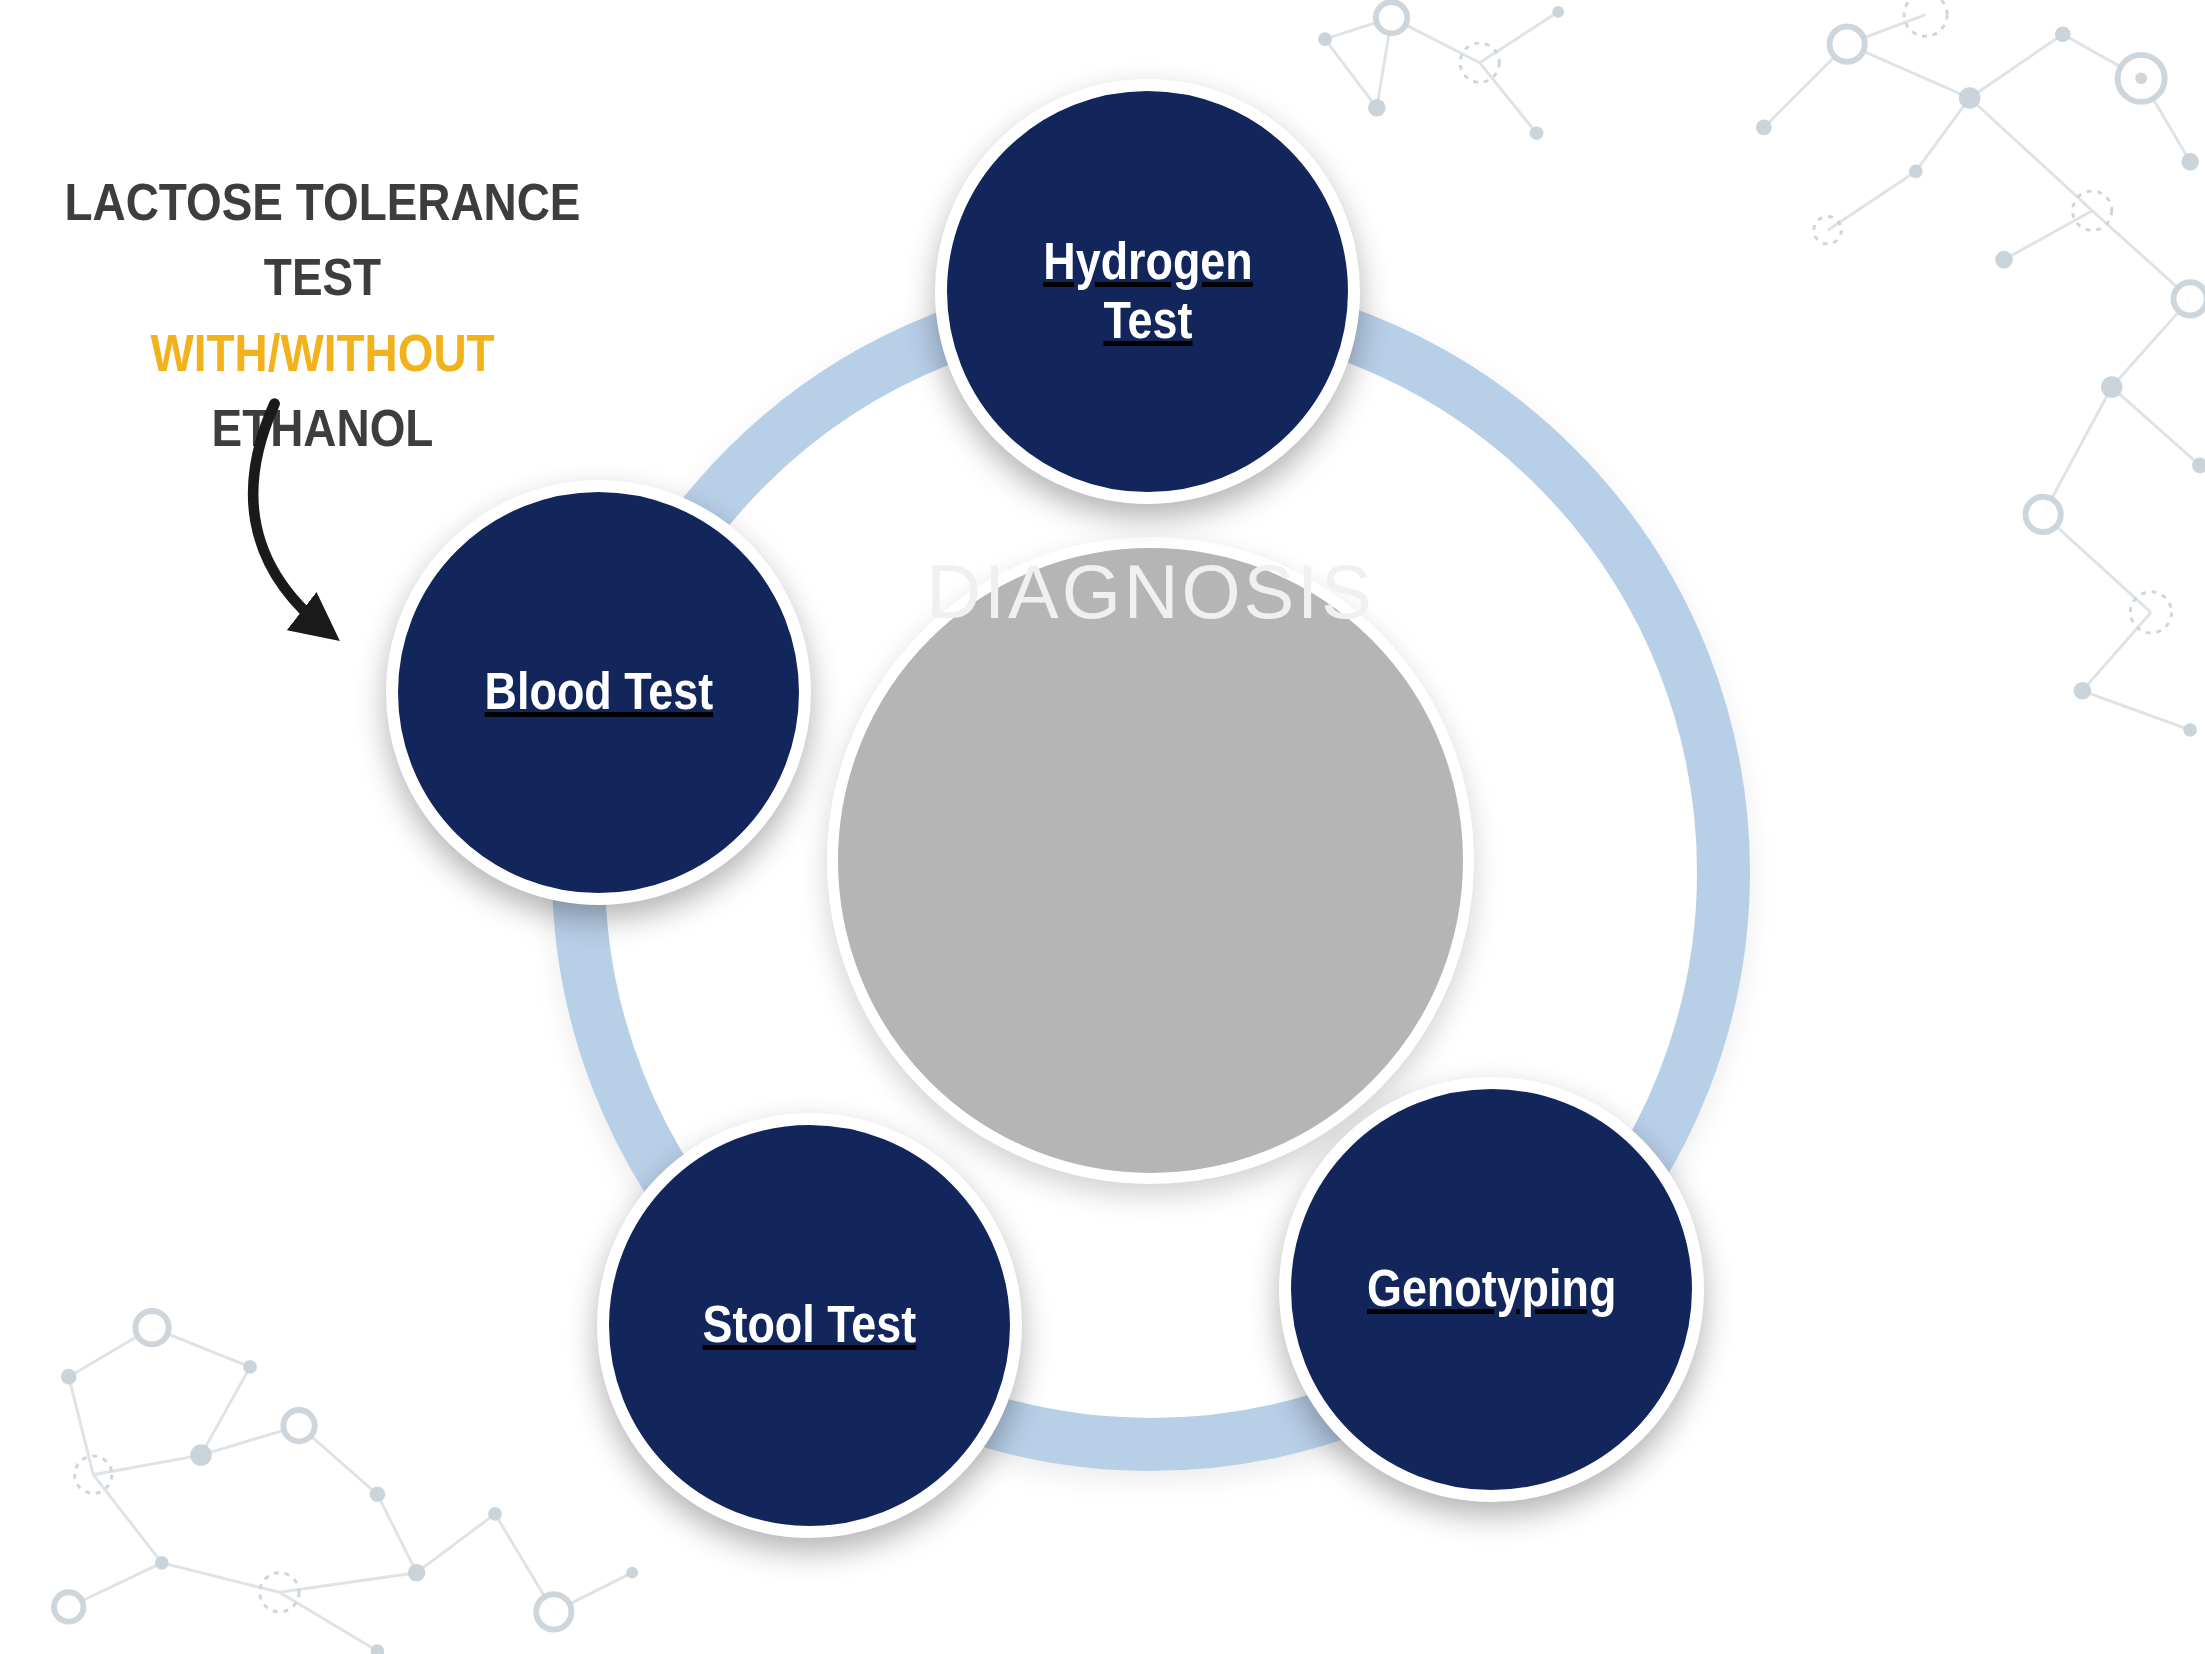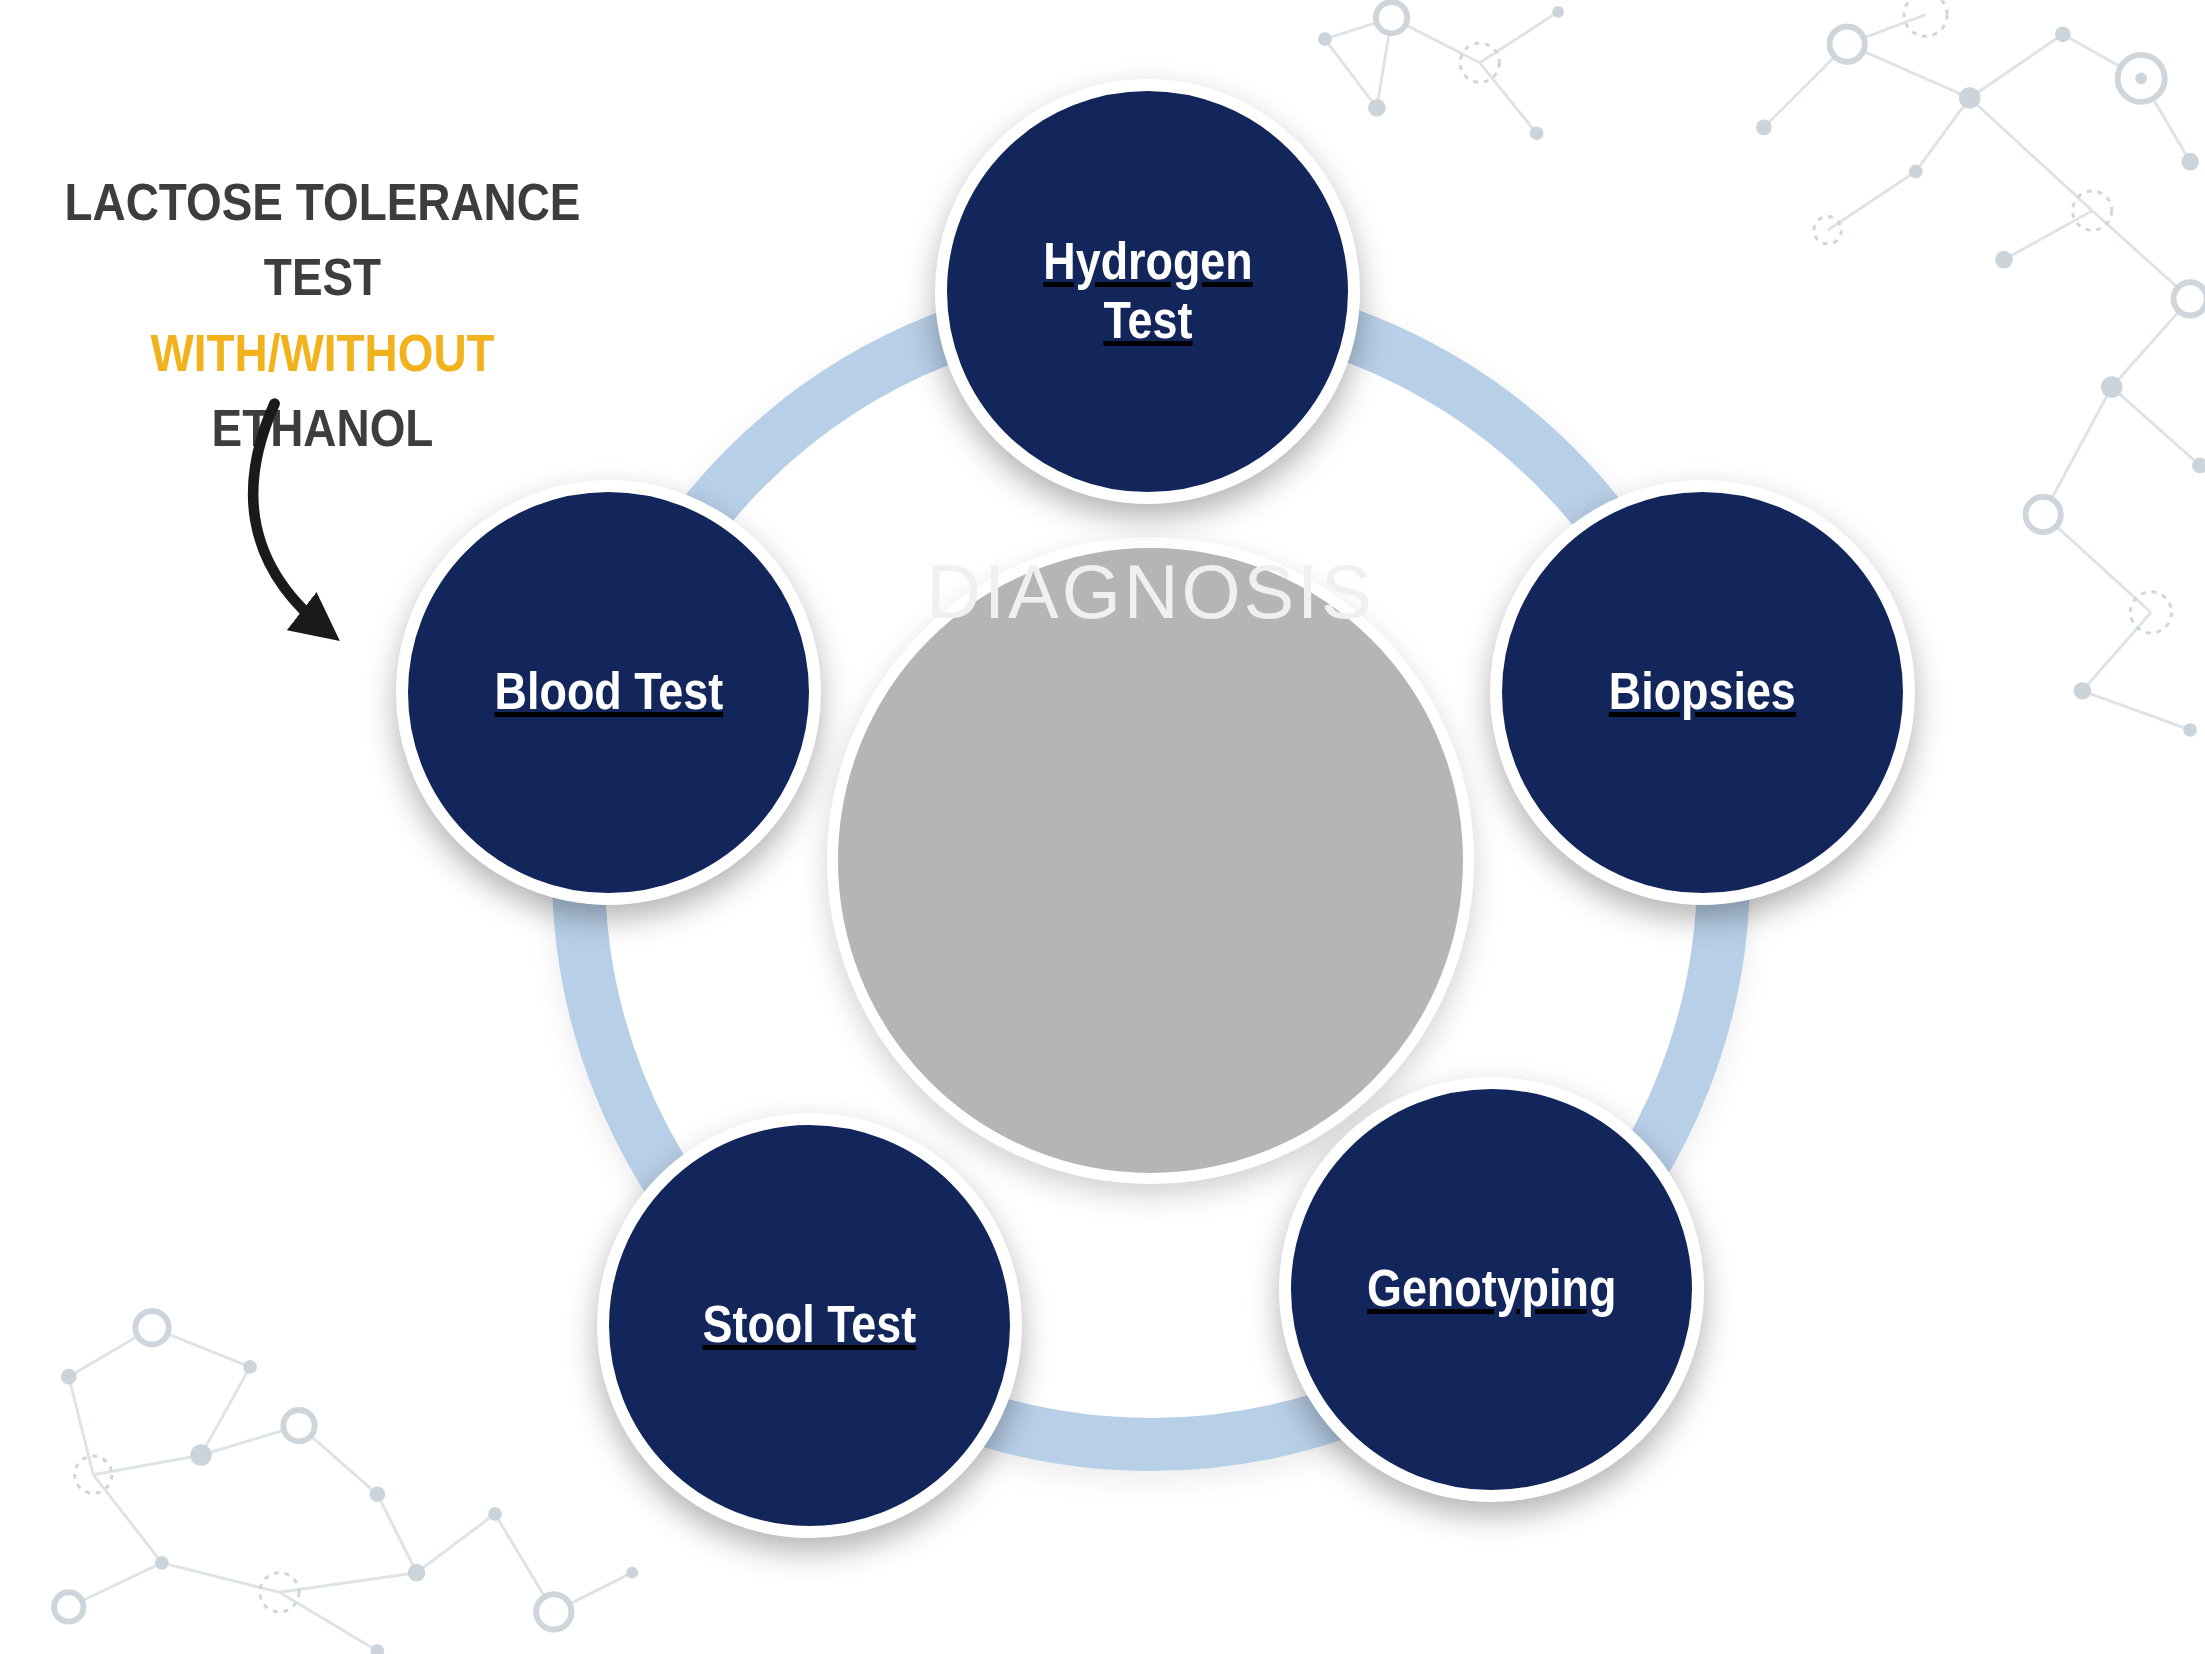--- a/index.html
+++ b/index.html
@@ -72,21 +72,21 @@
     text-align: center;
     line-height: 1.15;
     max-width: 314px;
     transform: scaleX(0.88);
     transform-origin: center center;
   }
   .node-hydrogen  { left: 935px;  top: 79px;  }
   .node-biopsies  { left: 1490px; top: 480px; }
   .node-genotyping{ left: 1279px; top: 1077px;}
   .node-stool     { left: 597px;  top: 1113px;}
-  .node-blood     { left: 396px;  top: 480px; }
+  .node-blood     { left: 386px;  top: 480px; }
 
   .annotation {
     position: absolute;
     left: 8.8px; top: 165px;
     width: 627px;
     z-index: 4;
     text-align: center;
     font-weight: bold;
     font-size: 51px;
     line-height: 1.48;
@@ -203,23 +203,20 @@
 
   <div class="ring"></div>
 
   <div class="center-circle">
     <span class="center-label">DIAGNOSIS</span>
   </div>
 
   <div class="node node-hydrogen">
     <span class="node-label">Hydrogen Test</span>
   </div>
-  <div class="node node-biopsies">
-    <span class="node-label">Biopsies</span>
-  </div>
   <div class="node node-genotyping">
     <span class="node-label">Genotyping</span>
   </div>
   <div class="node node-stool">
     <span class="node-label">Stool Test</span>
   </div>
   <div class="node node-blood">
     <span class="node-label">Blood Test</span>
   </div>
 

